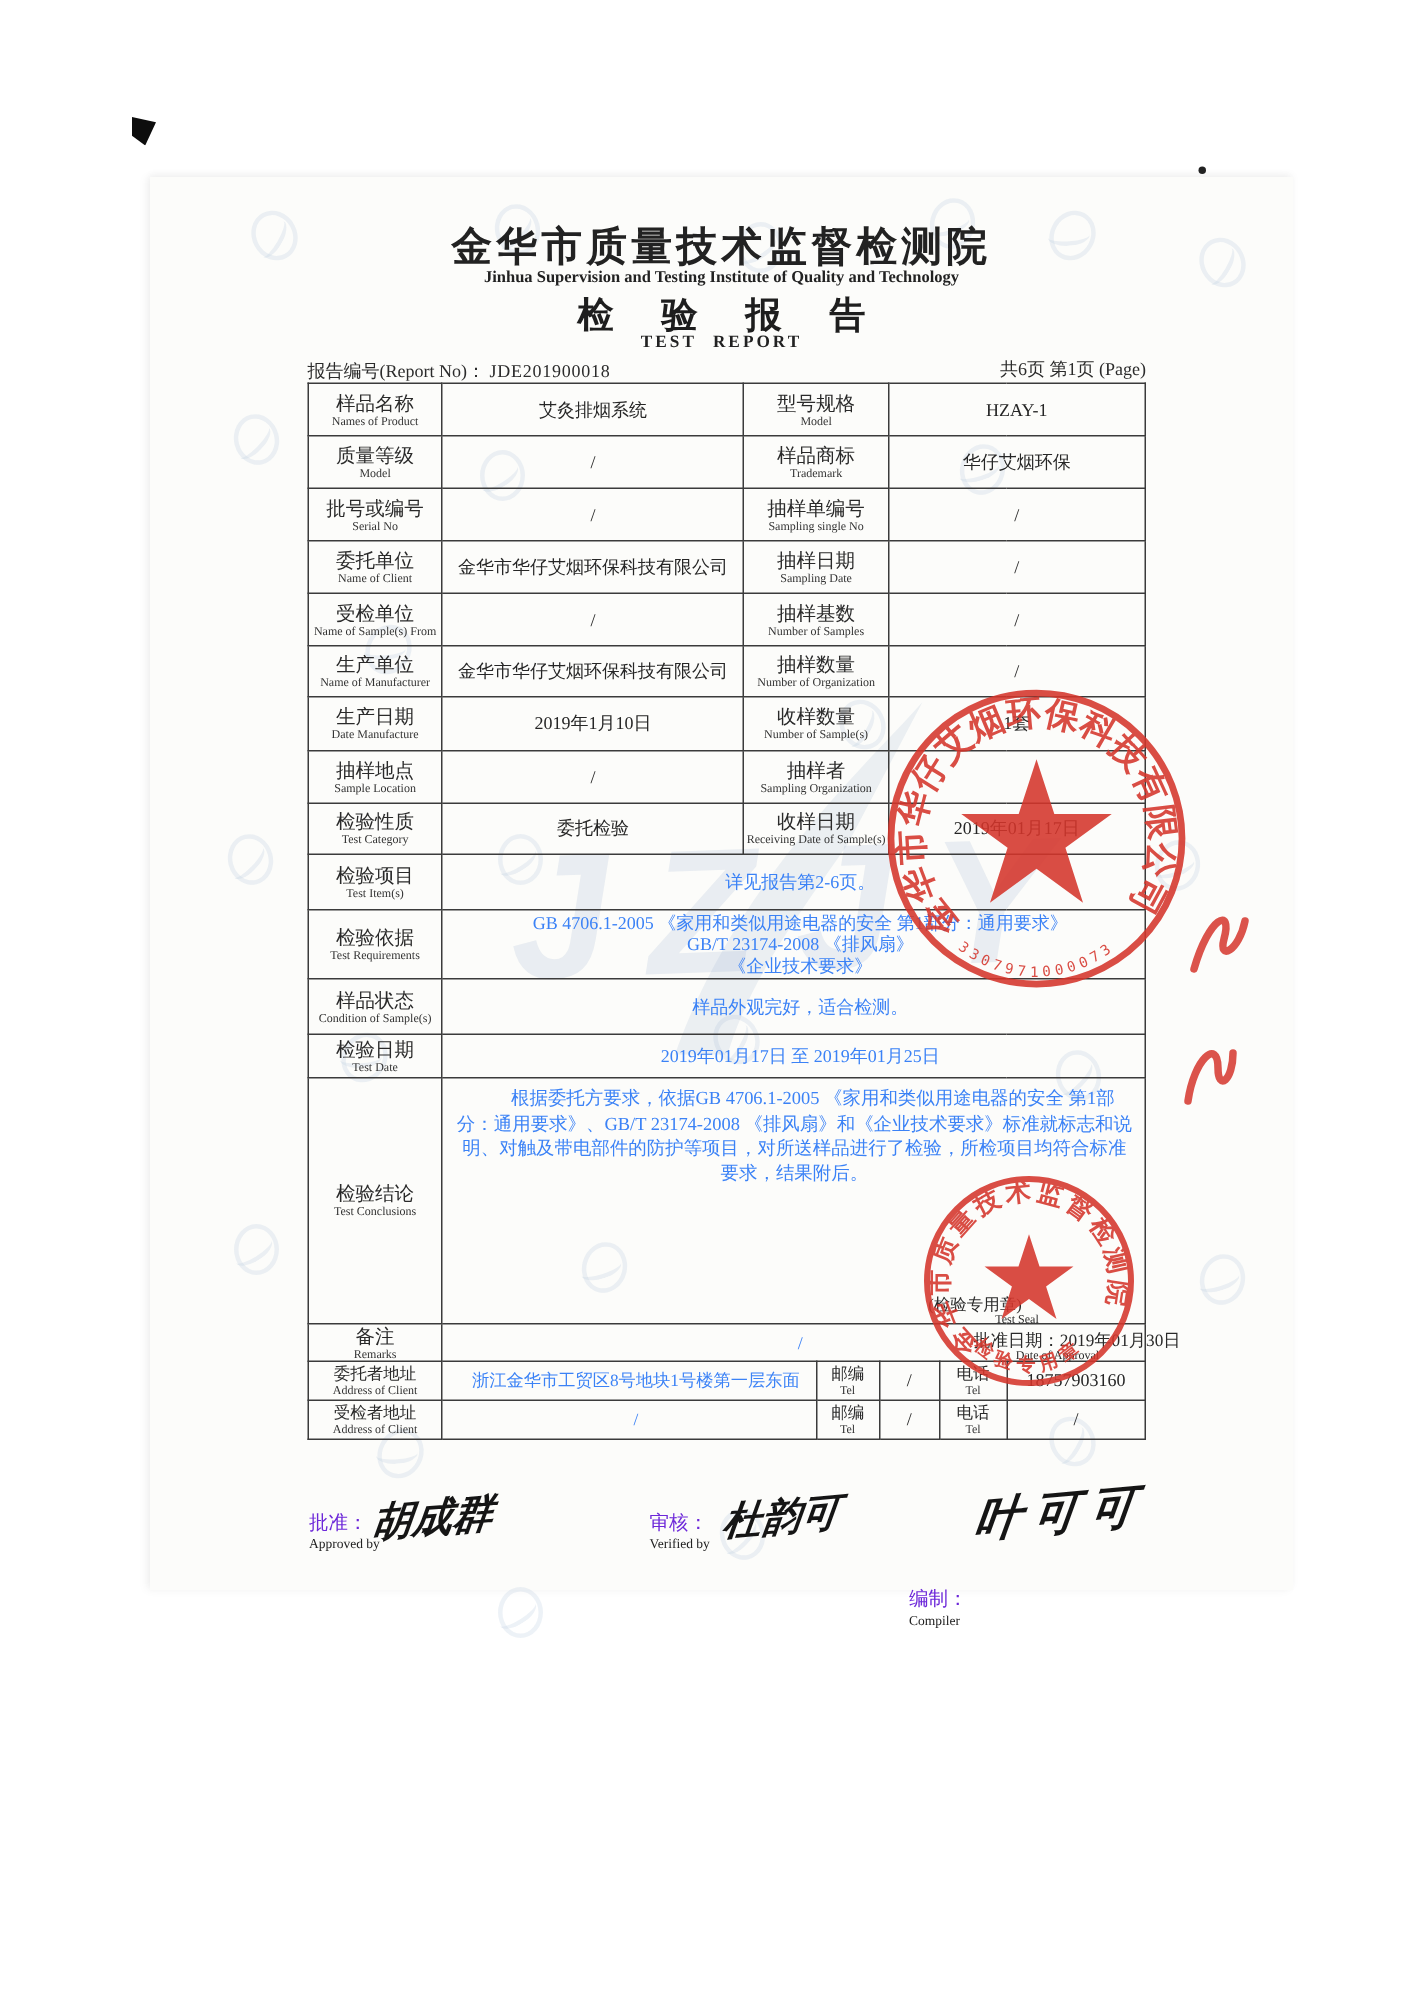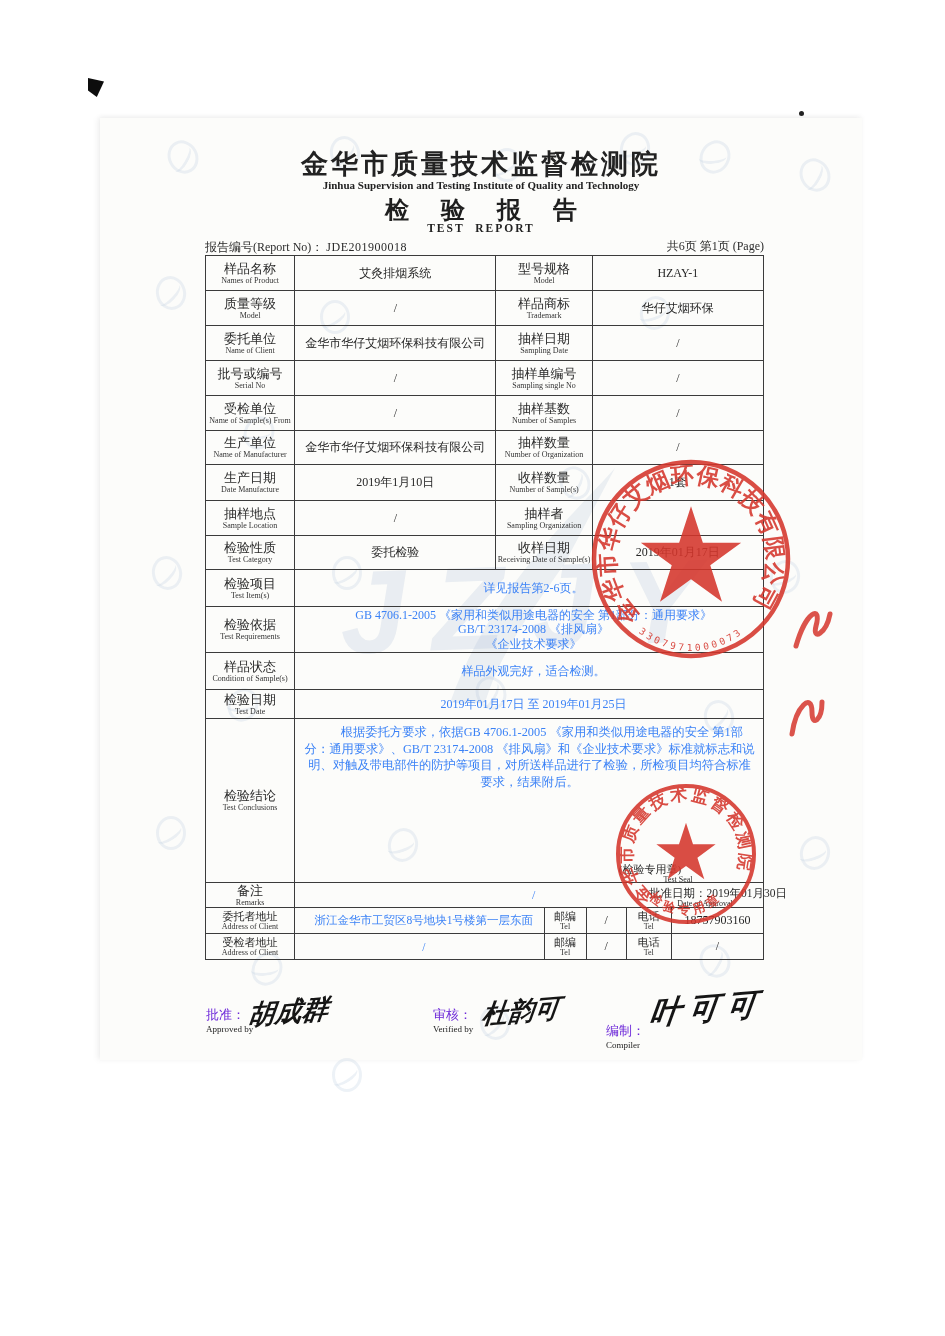--- a/index.html
+++ b/index.html
@@ -138,39 +138,39 @@
             </td>
             <td class="vc">/</td>
             <td class="lc" colspan="3">
               <div class="zh">样品商标</div>
               <div class="en">Trademark</div>
             </td>
             <td class="vc" colspan="3">华仔艾烟环保</td>
           </tr>
           <tr style="height: 35px;">
             <td class="lc">
+              <div class="zh">批号或编号</div>
+              <div class="en">Serial No</div>
+            </td>
+            <td class="vc">/</td>
+            <td class="lc" colspan="3">
+              <div class="zh">抽样单编号</div>
+              <div class="en">Sampling single No</div>
+            </td>
+            <td class="vc" colspan="3">/</td>
+          </tr>
+          <tr style="height: 35px;">
+            <td class="lc">
               <div class="zh">委托单位</div>
               <div class="en">Name of Client</div>
             </td>
             <td class="vc">金华市华仔艾烟环保科技有限公司</td>
             <td class="lc" colspan="3">
               <div class="zh">抽样日期</div>
               <div class="en">Sampling Date</div>
-            </td>
-            <td class="vc" colspan="3">/</td>
-          </tr>
-          <tr style="height: 35px;">
-            <td class="lc">
-              <div class="zh">批号或编号</div>
-              <div class="en">Serial No</div>
-            </td>
-            <td class="vc">/</td>
-            <td class="lc" colspan="3">
-              <div class="zh">抽样单编号</div>
-              <div class="en">Sampling single No</div>
             </td>
             <td class="vc" colspan="3">/</td>
           </tr>
           <tr style="height: 35px;">
             <td class="lc">
               <div class="zh">受检单位</div>
               <div class="en">Name of Sample(s) From</div>
             </td>
             <td class="vc">/</td>
             <td class="lc" colspan="3">
@@ -373,20 +373,20 @@
       <div class="en">Approved by</div>
     </div>
     <div class="signame" style="left:148px;top:876px;font-size:27px;">胡成群</div>
 
     <div class="sigblk" style="left:333px;top:888px;">
       <div class="zh">审核：</div>
       <div class="en">Verified by</div>
     </div>
     <div class="signame" style="left:382px;top:876px;font-size:26px;">杜韵可</div>
 
-    <div class="sigblk" style="left:506px;top:904px;">
+    <div class="sigblk" style="left:506px;top:939px;">
       <div class="zh">编制：</div>
       <div class="en">Compiler</div>
     </div>
     <div class="signame" style="left:550px;top:870px;font-size:31px;letter-spacing:7px;">叶可可</div>
 
   </div>
 </div>
 
 </body></html>

